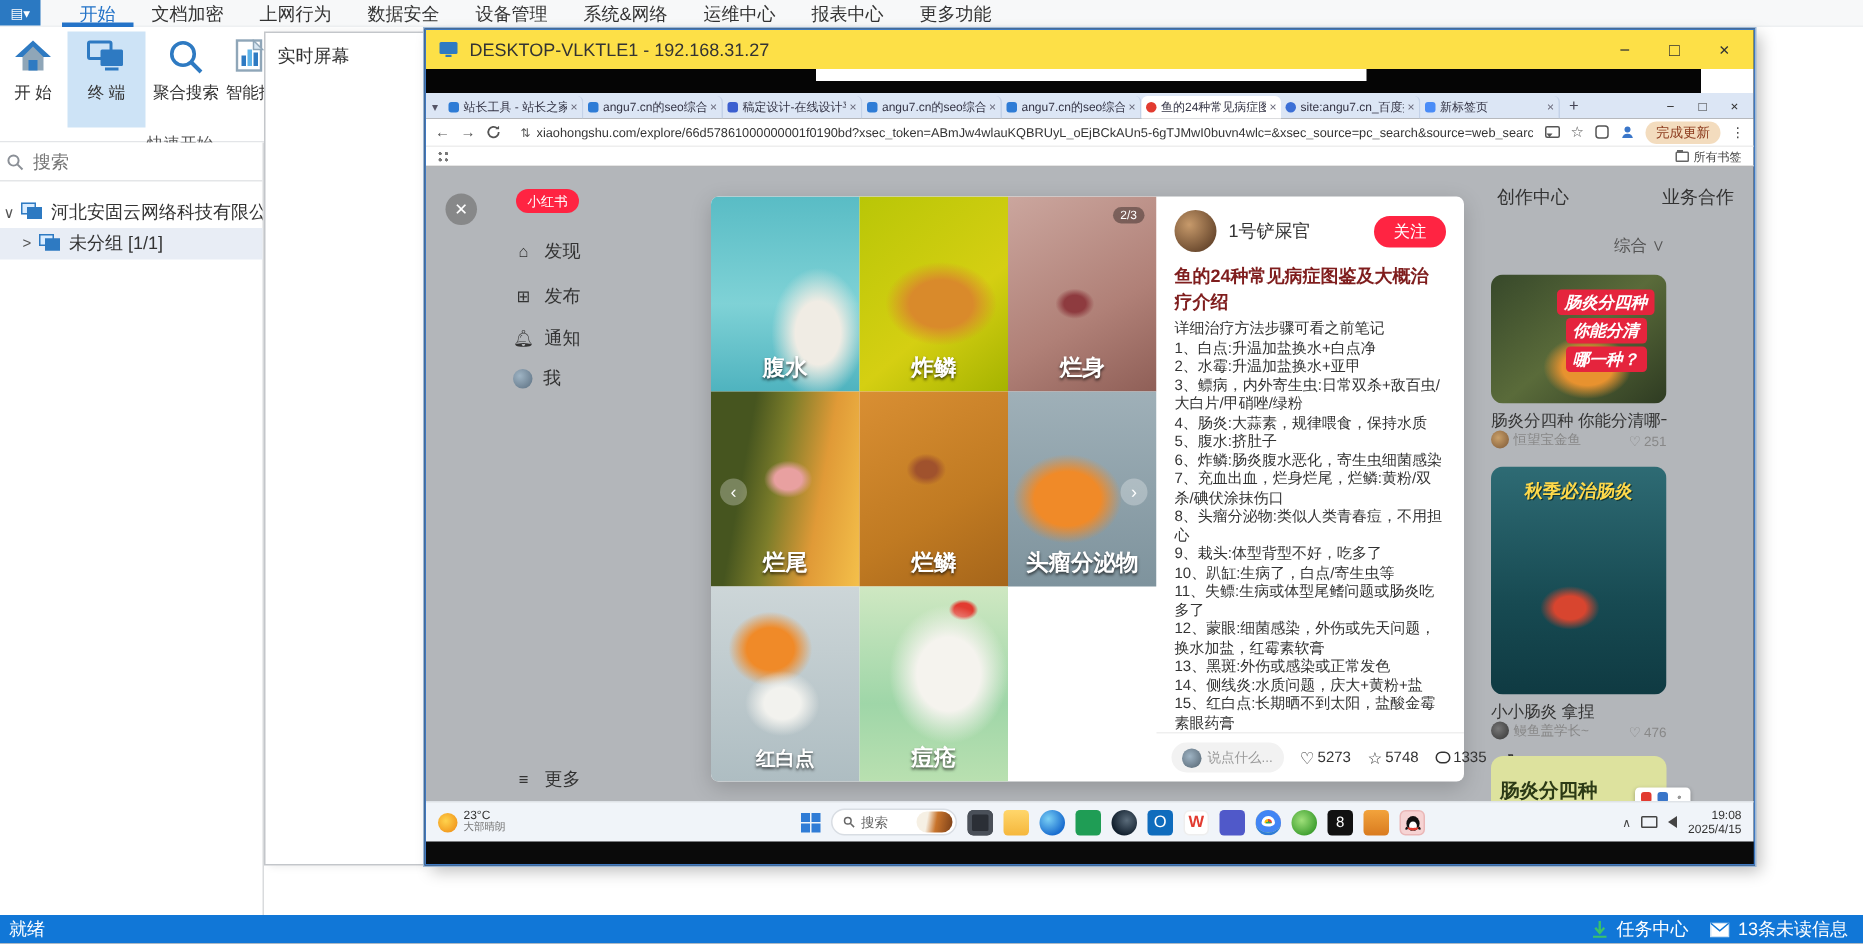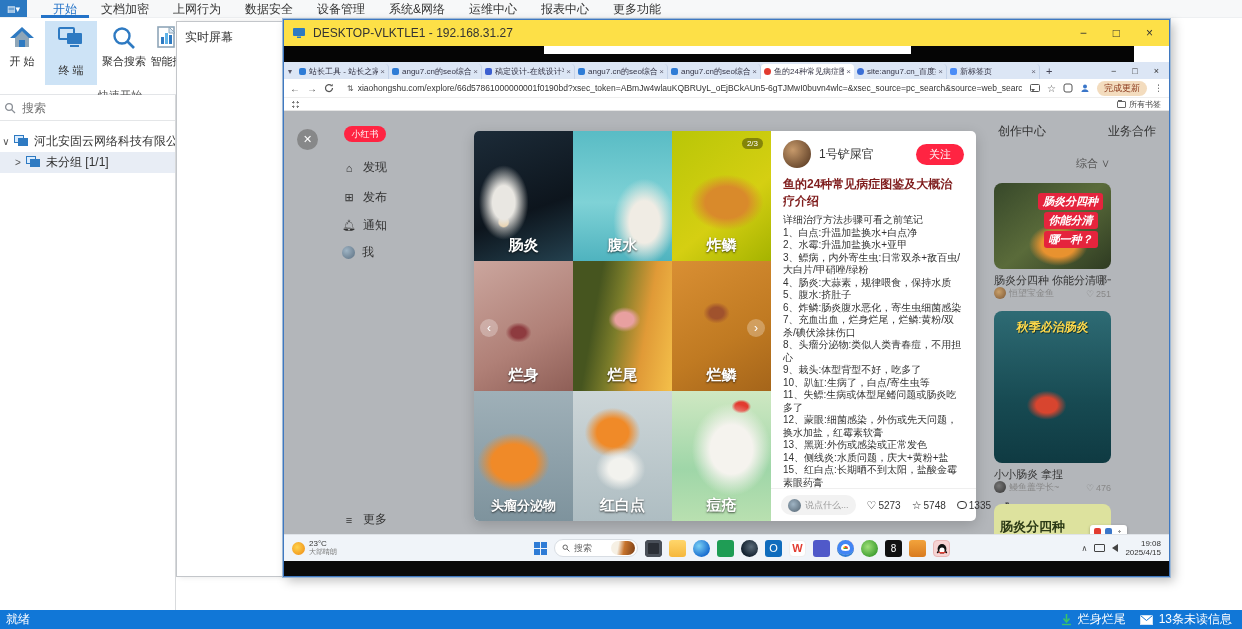--- a/index.html
+++ b/index.html
@@ -183,21 +183,21 @@
     <div class="rb-btn" style="left:2px;width:40px;">
       <span>
           <svg width="26" height="26" viewBox="0 0 26 26">
             <path d="M13 3 2 13h4v9h14v-9h4z" fill="#8fa6b8"></path>
             <path d="M13 2 1 13h5l7-7 7 7h5z" fill="#2e7ac2"></path>
             <rect x="10" y="15" width="6" height="7" fill="#2e7ac2"></rect>
           </svg>
         </span>
       <span class="lbl">开 始</span>
     </div>
-    <div class="rb-btn rb-sel" style="left:45px;width:52px;gap:9px;">
+    <div class="rb-btn rb-sel" style="left:45px;width:52px;">
       <span>
           <svg width="28" height="26" viewBox="0 0 28 26">
             <rect x="2" y="3" width="15" height="11" rx="1" fill="none" stroke="#2e7ac2" stroke-width="2"></rect>
             <rect x="10" y="8" width="15" height="11" rx="1" fill="#2e7ac2"></rect>
             <rect x="13" y="20" width="9" height="2" fill="#2e7ac2"></rect>
           </svg>
         </span>
       <span class="lbl">终 端</span>
     </div>
     <div class="rb-btn" style="left:100px;width:48px;">
@@ -258,21 +258,21 @@
 
   <div class="statusbar">
     <span class="left">就绪</span>
     <span class="right">
       <span>
           <svg width="11" height="12" viewBox="0 0 11 12">
             <path d="M5.5 0v7M2.5 4.5 5.5 8l3-3.5" stroke="#39c26a" stroke-width="1.6" fill="none"></path>
             <path d="M1 10.5h9" stroke="#39c26a" stroke-width="1.4"></path>
           </svg>
         </span>
-      <span>烂身烂尾</span>
+      <span>任务中心</span>
       <span style="margin-left:8px;">
           <svg width="13" height="10" viewBox="0 0 13 10">
             <rect x="0.5" y="0.5" width="12" height="9" fill="#fff" stroke="#cfe3f5"></rect>
             <path d="M0.5 0.5 6.5 5.5 12.5 0.5" fill="none" stroke="#1177d7"></path>
           </svg>
         </span>
       <span>13条未读信息</span>
     </span>
   </div>
 
@@ -414,23 +414,20 @@
         </div>
 
       <span class="topbar-l" style="left:714px;">创作中心</span>
       <span class="topbar-l" style="left:824px;">业务合作</span>
       <span class="sortsel">综合 ∨</span>
 
       <div class="xclose">✕</div>
 
       <div class="modal">
         <div class="ggrid">
-          <div class="gcell g1">
-              <span class="glabel">肠炎</span>
-            </div>
           <div class="gcell g2">
               <span class="glabel">腹水</span>
             </div>
           <div class="gcell g3">
               <span class="glabel">炸鳞</span>
             </div>
           <div class="gcell g4">
               <span class="glabel">烂身</span>
             </div>
           <div class="gcell g5">

